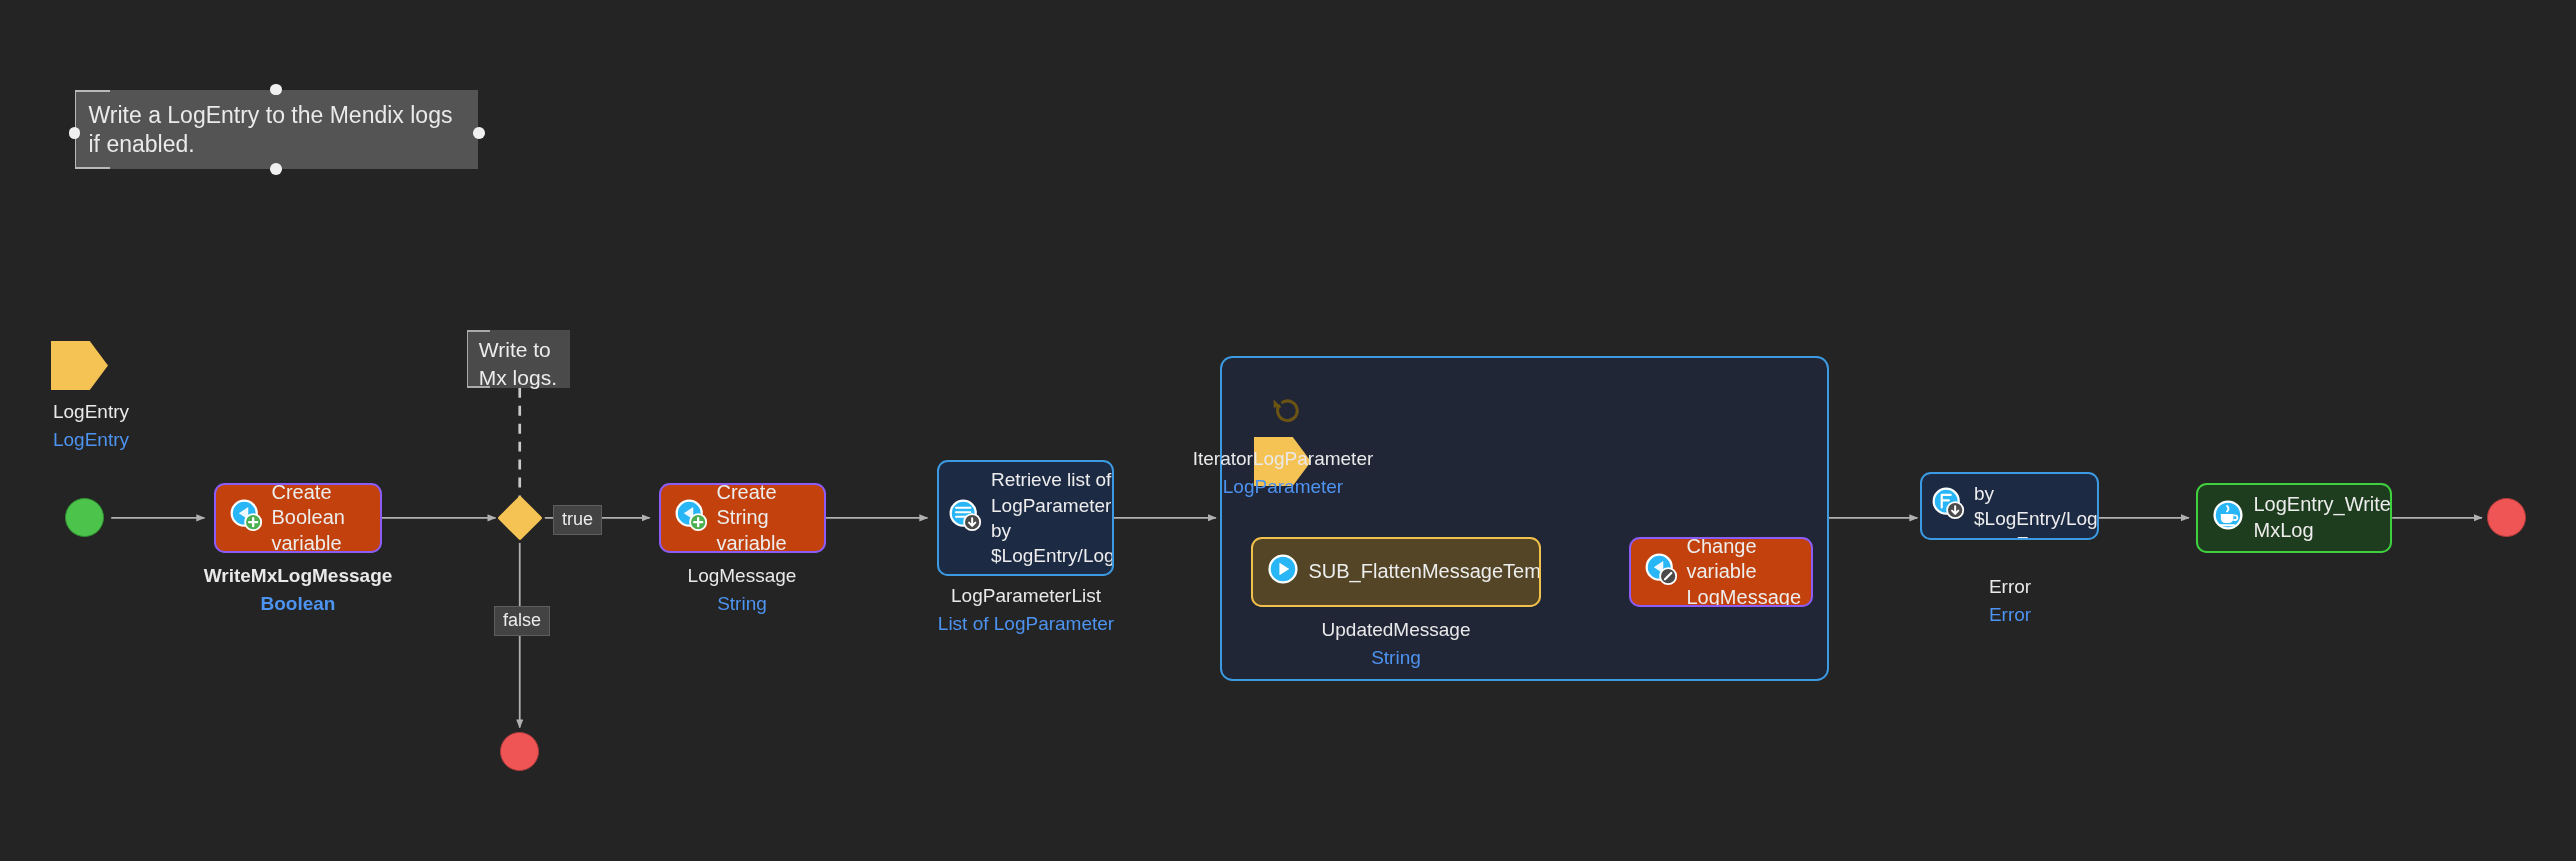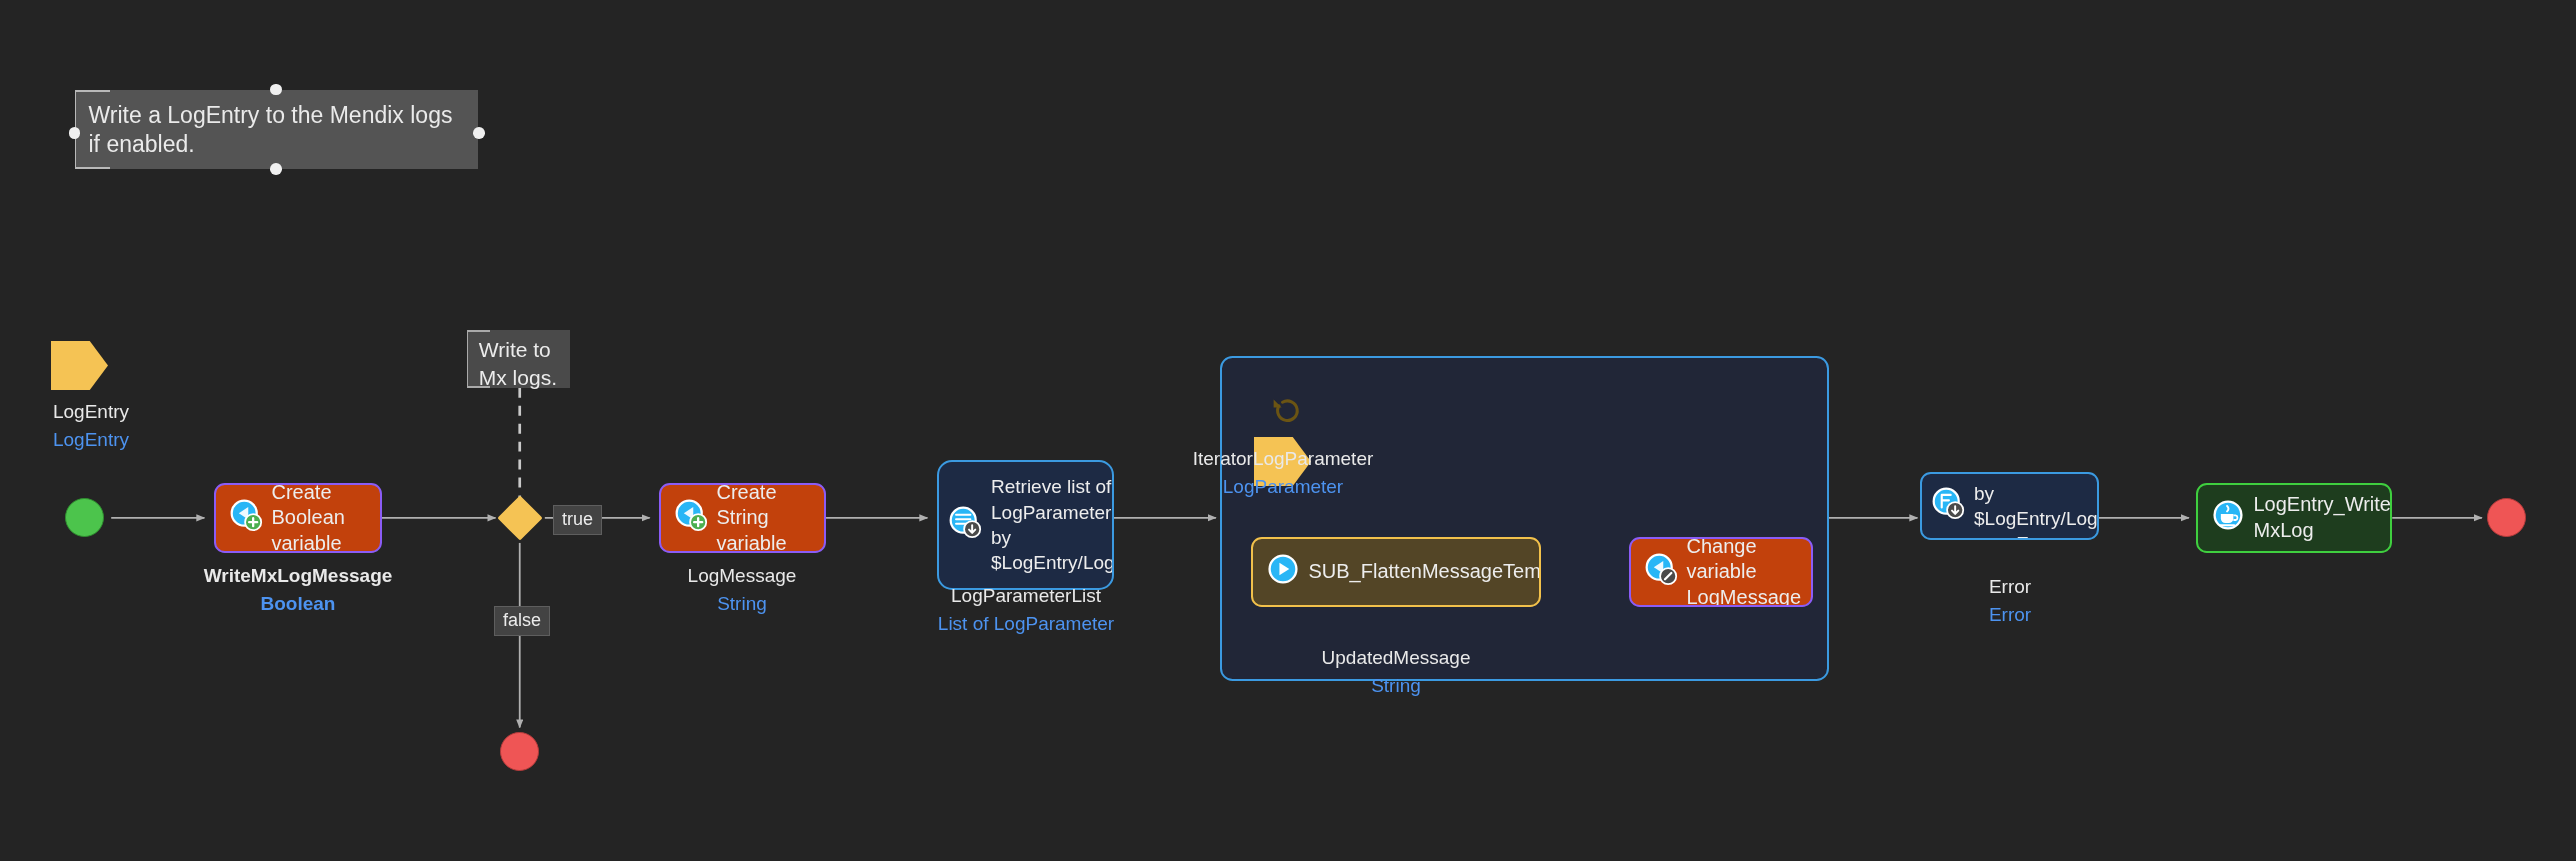--- a/index.html
+++ b/index.html
@@ -267,21 +267,21 @@
     <span class="act-label">
       <span>Create String</span><br>
       <span>variable</span>
     </span>
   </div>
   <div class="caption" style="left:612px; top:562px; width:260px;">
     <span class="cap-name">LogMessage</span>
     <span class="cap-type">String</span>
   </div>
 
-  <div class="abs activity retr" style="left:937px; top:460px; width:177px; height:130px; padding:0 3.6px 0 9px;border-radius:15px;">
+  <div class="abs activity retr" style="left:937px; top:460px; width:177px; height:116px; padding:0 3.6px 0 9px;">
     <span class="ico">
       <svg width="34" height="34" viewBox="0 0 38 38">
         <circle cx="17" cy="17" r="14" fill="#29b6f6"></circle>
         <circle cx="17" cy="17" r="14" fill="none" stroke="#ffffff" stroke-width="2.5"></circle>
         <path d="M9 11 H25 M9 16 H25 M9 21 H21" stroke="#ffffff" stroke-width="2.3" stroke-linecap="round"></path>
         <circle cx="27" cy="27" r="9" fill="#4a4a4a" stroke="#ffffff" stroke-width="2"></circle>
         <path d="M27 22.5 V31 M23.5 27.5 L27 31.2 L30.5 27.5" stroke="#ffffff" stroke-width="2.2" fill="none" stroke-linecap="round" stroke-linejoin="round"></path>
       </svg>
     </span>
     <span class="act-label" style="font-size:19px; line-height:1.33;">
@@ -314,21 +314,21 @@
       <svg width="34" height="34" viewBox="0 0 38 38">
         <circle cx="19" cy="19" r="15" fill="#29b6f6"></circle>
         <circle cx="19" cy="19" r="15" fill="none" stroke="#ffffff" stroke-width="2.6"></circle>
         <path d="M15 12 L26 19 L15 26 Z" fill="#ffffff"></path>
       </svg>
     </span>
     <span class="act-label">
       <span>SUB_FlattenMessageTemplate</span>
     </span>
   </div>
-  <div class="caption" style="left:1266px; top:616px; width:260px;margin-top:28px;">
+  <div class="caption" style="left:1266px; top:616px; width:260px;">
     <span class="cap-name">UpdatedMessage</span>
     <span class="cap-type">String</span>
   </div>
 
   <div class="abs activity var" style="left:1629px; top:537px; width:184px; height:70px;">
     <span class="ico">
       <svg width="34" height="34" viewBox="0 0 38 38">
         <circle cx="17" cy="17" r="14" fill="#29b6f6"></circle>
         <circle cx="17" cy="17" r="14" fill="none" stroke="#ffffff" stroke-width="2.5"></circle>
         <path d="M21.5 10 L11 17 L21.5 24 Z" fill="#ffffff" opacity="0.92"></path>

